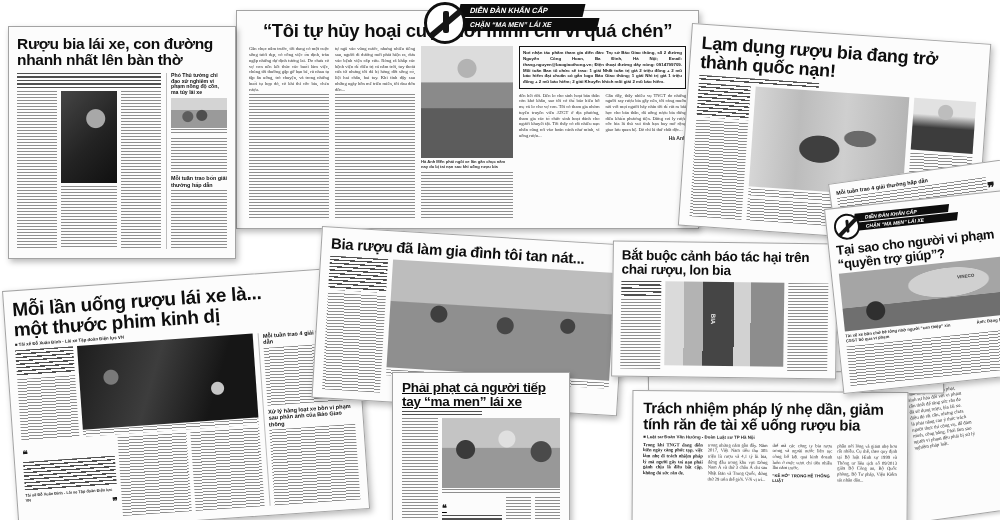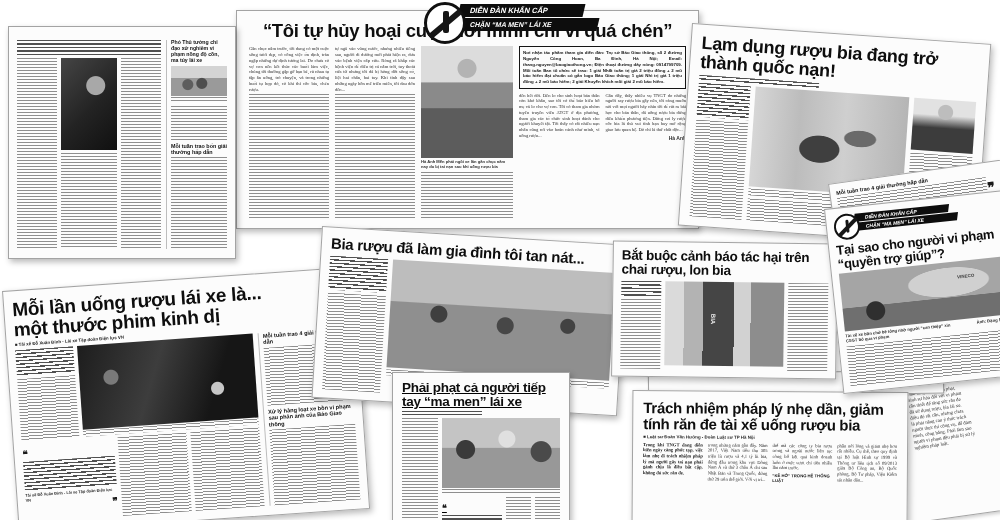--- a/index.html
+++ b/index.html
@@ -103,20 +103,21 @@
               <div class="cap" style="text-align:right;font-size:5px;margin-top:2px;">Hà Anh</div>
             </div>
           </div>
         </div>
       </div>
     </div>
   </div>
 
   <div class="clip" style="left:8px;top:26px;width:228px;height:233px;z-index:3;">
     <div class="pad" style="padding:9px 8px;">
+      <div class="hl" style="font-size:15.5px;">Rượu bia lái xe, con đường nhanh nhất lên bàn thờ</div>
       <div class="row grow" style="margin-top:4px;gap:5px;">
         <div class="col" style="flex:1;display:flex;flex-direction:column;">
           <div class="fxb" style="height:15px;margin-bottom:3px;"></div>
           <div class="row grow" style="gap:4px;">
             <div class="col fx" style="flex:1;"></div>
             <div class="col" style="width:56px;flex:none;display:flex;flex-direction:column;">
               <div class="photo ph-dark" style="width:56px;height:92px;"></div>
               <div class="fx grow" style="margin-top:3px;"></div>
             </div>
             <div class="col fx" style="flex:1;"></div>

